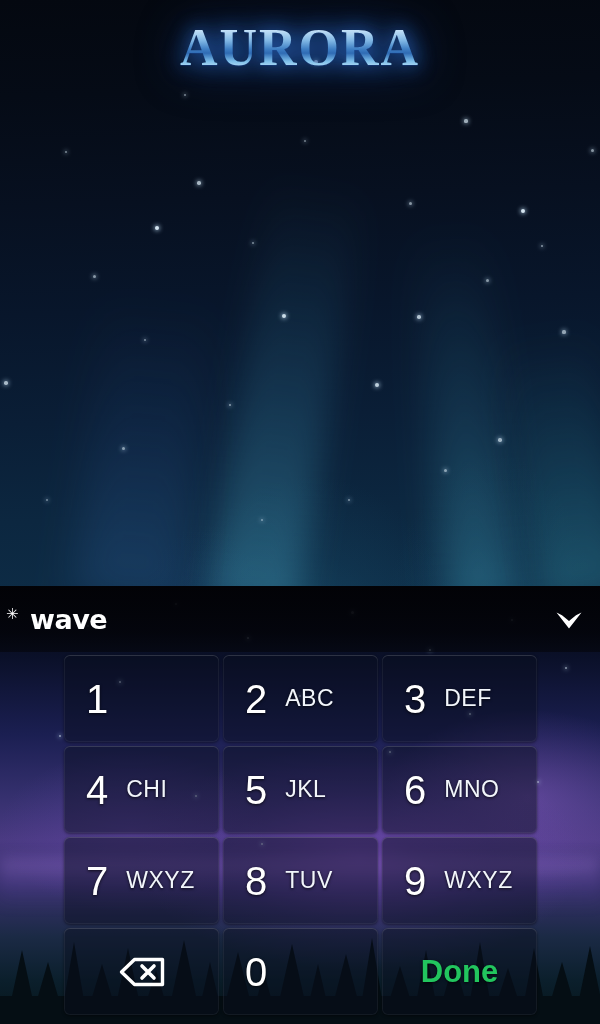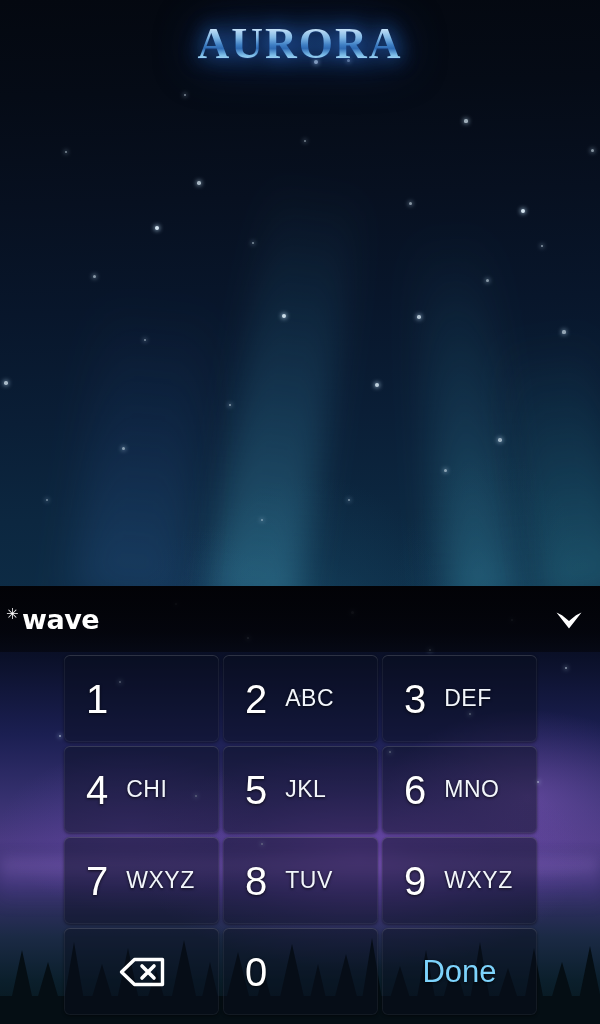--- a/index.html
+++ b/index.html
@@ -74,21 +74,21 @@
     position:absolute;
     left:0; top:22px; width:600px;
     text-align:center;
     pointer-events:none;
   }
   #app-title {
     display:inline-block;
     font-family:"Liberation Serif", serif;
     font-variant:small-caps;
     font-weight:700;
-    font-size:44px;
+    font-size:52px;
     letter-spacing:2px;
     line-height:1;
     background:linear-gradient(180deg,
         #eaf6ff 0%,
         #bcdcf5 18%,
         #7fb6e4 36%,
         #3f7fc4 52%,
         #2f6bb4 60%,
         #7fc0ea 76%,
         #cfe9fb 92%,
@@ -161,21 +161,21 @@
     letter-spacing:-0.5px;
   }
   #wave-sparkle {
     position:absolute;
     left:-2px; top:2px;
     width:13px; height:13px;
     color:#ffffff;
     font-size:15px;
     line-height:13px;
   }
-  #wave-text { margin-left:14px; }
+  #wave-text { margin-left:22px; }
 
   #kb-collapse {
     position:absolute;
     right:10px; top:16px;
     width:42px; height:36px;
     display:flex; align-items:center; justify-content:center;
     cursor:pointer;
   }
 
   
@@ -213,23 +213,23 @@
   }
   .key-letters {
     color:#f2f6fb;
     font-size:23px;
     font-weight:400;
     letter-spacing:0.5px;
     margin-left:18px;
     text-shadow:0 1px 3px rgba(0,0,0,0.75);
   }
   .key-label {
-    color:#7dd3fc;
+    color:#22c55e;
     font-size:31px;
-    font-weight:400;
+    font-weight:700;
     text-shadow:0 1px 3px rgba(0,0,0,0.75);
   }
   .key-icon { display:flex; align-items:center; justify-content:center; }
 </style>
 </head>
 <body>
 
 <div id="screen">
 
   <div id="wallpaper">

